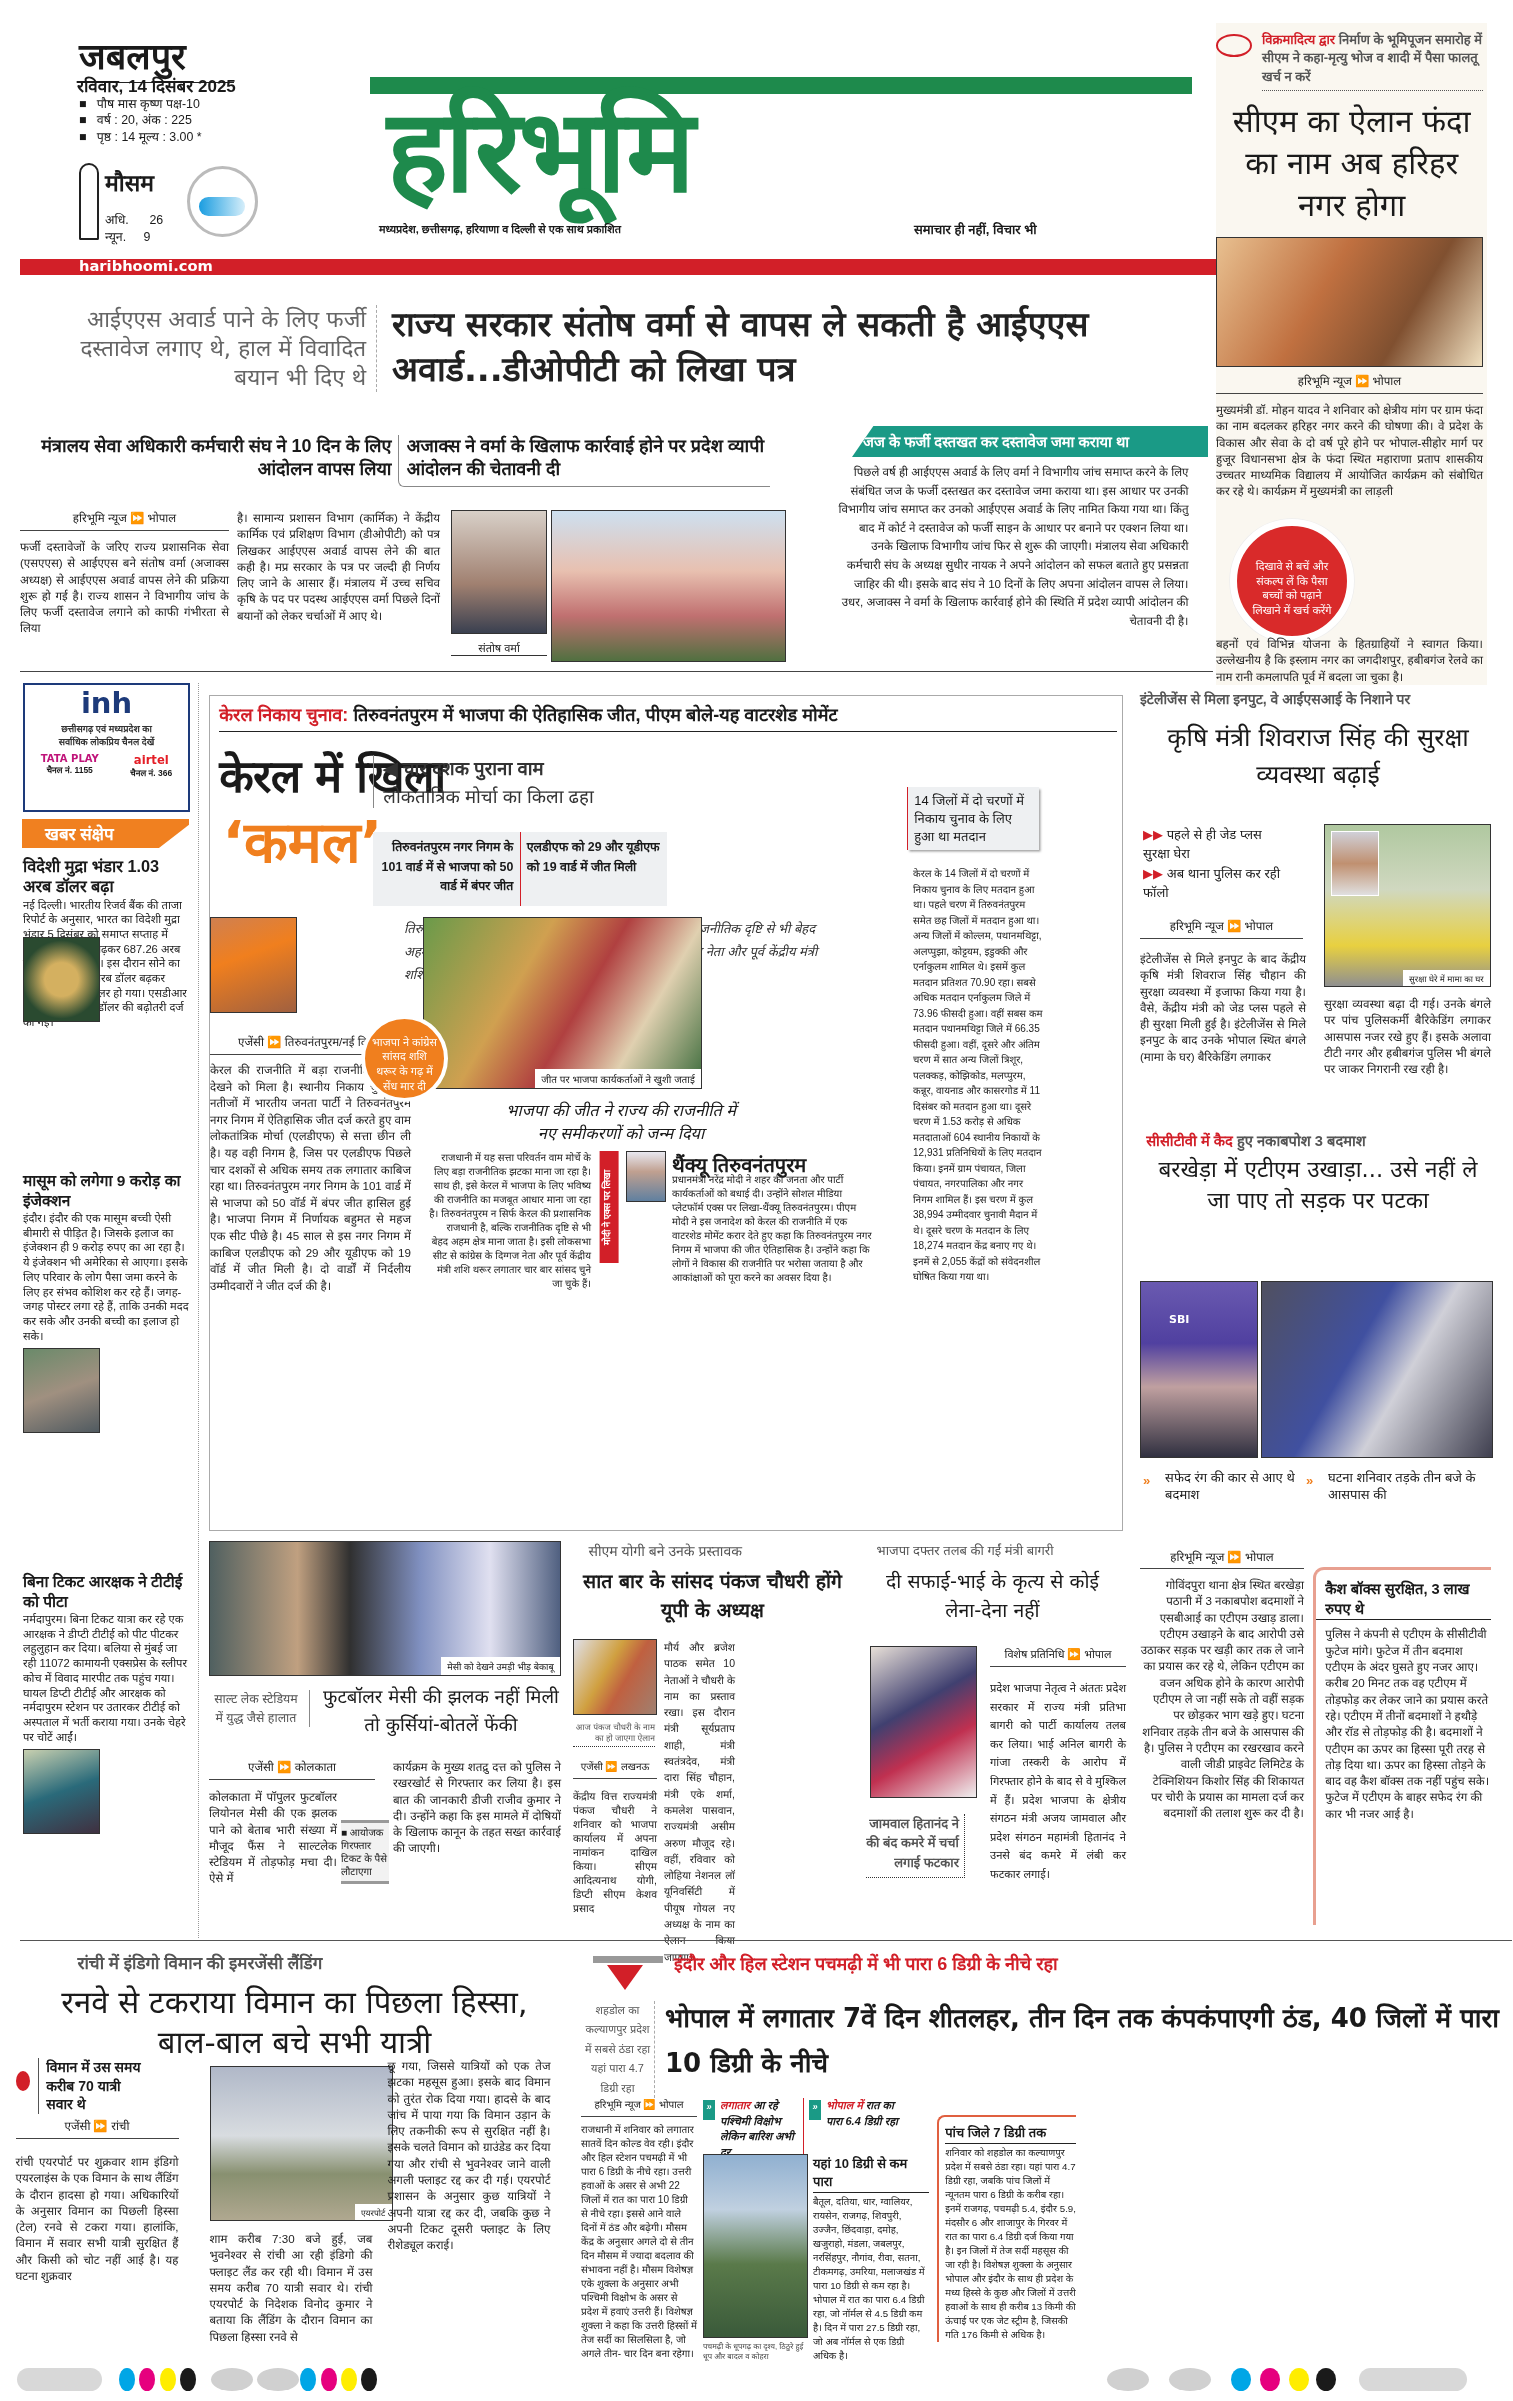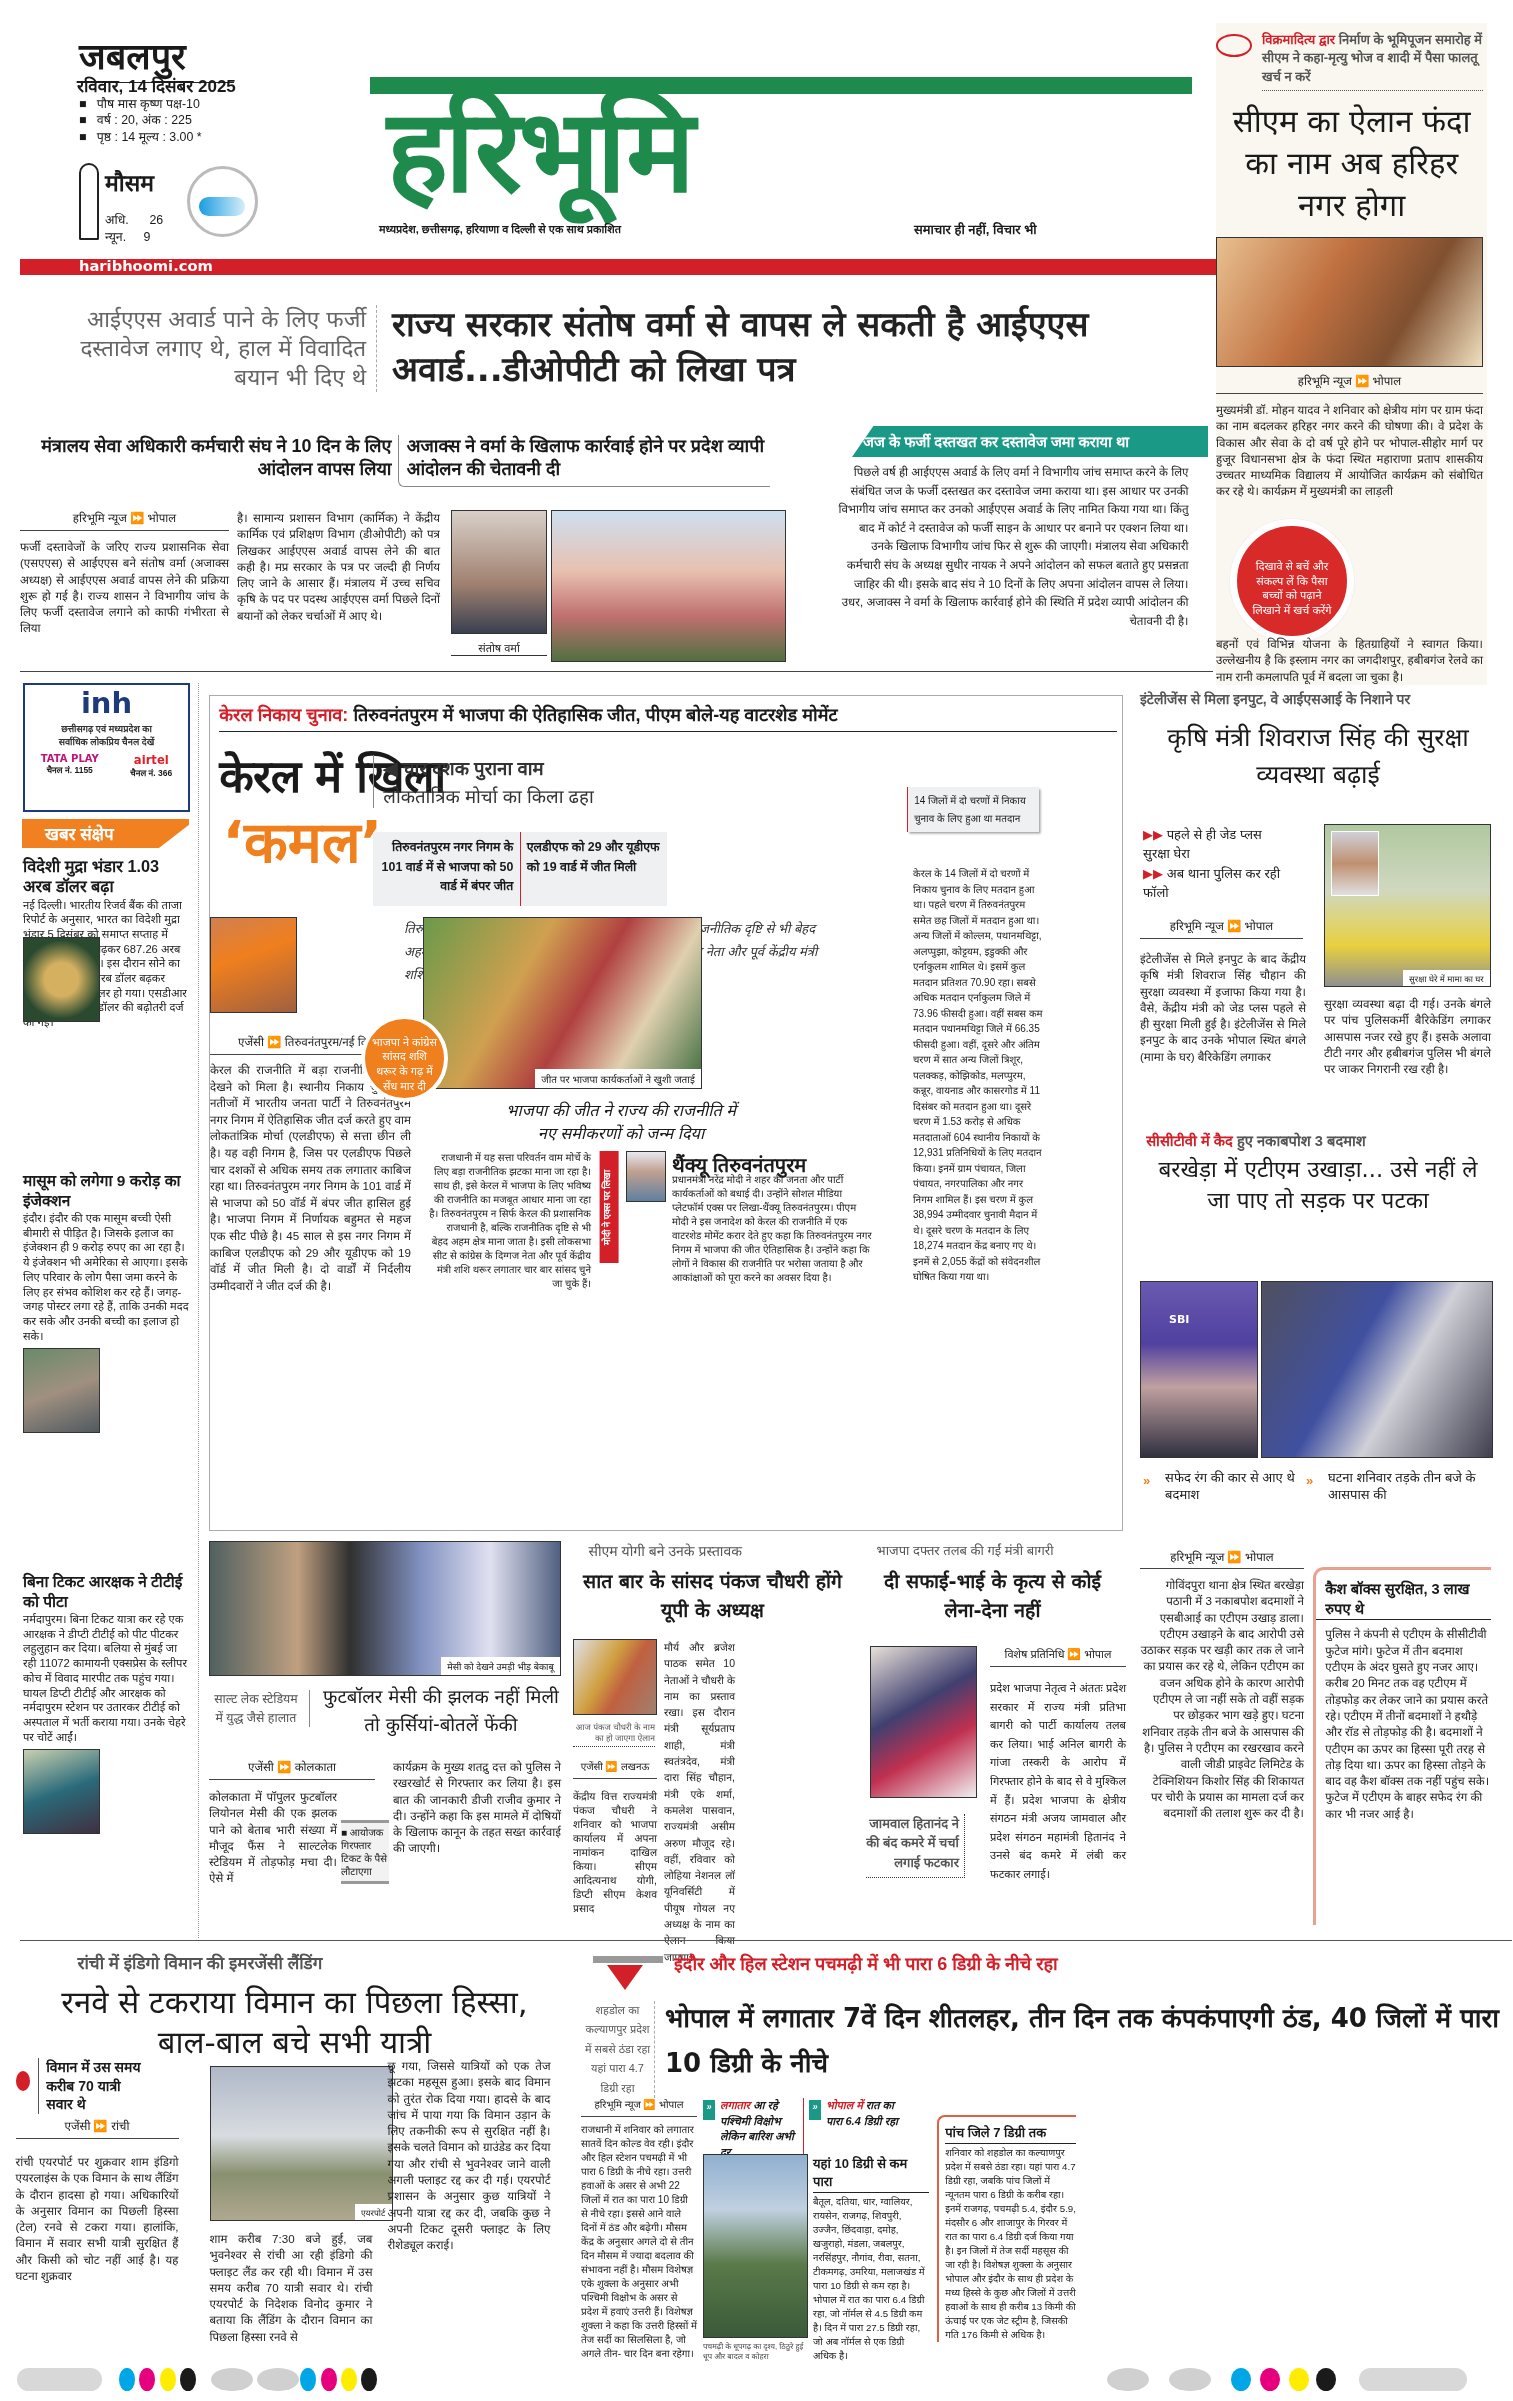--- a/index.html
+++ b/index.html
@@ -130,21 +130,21 @@
   <div class="abs photo" style="left:213px;top:221px;width:279px;height:172px;background:linear-gradient(120deg,#6a9a4a,#d0a050 35%,#b04040 55%,#e0d0b0 75%,#3a6a3a)">
     <div class="cap">जीत पर भाजपा कार्यकर्ताओं ने खुशी जताई</div>
   </div>
   <div class="abs cond" style="left:151px;top:319px;width:87px;height:87px;border-radius:50%;background:#f07f1e;color:#fff;font-size:11px;line-height:14.7px;text-align:center;padding:15.5px 6.2px 0;border:4.6px solid #fff">भाजपा ने कांग्रेस सांसद शशि थरूर के गढ़ में सेंध मार दी</div>
   <div class="abs cond" style="left:287px;top:403px;width:248px;font-size:16.3px;font-style:italic;line-height:23px;text-align:center">भाजपा की जीत ने राज्य की राजनीति में नए समीकरणों को जन्म दिया</div>
   <div class="abs body-txt" style="left:218px;top:455px;width:163px;font-size:10px;line-height:14px;text-align:right">राजधानी में यह सत्ता परिवर्तन वाम मोर्चे के लिए बड़ा राजनीतिक झटका माना जा रहा है। साथ ही, इसे केरल में भाजपा के लिए भविष्य की राजनीति का मजबूत आधार माना जा रहा है। तिरुवनंतपुरम न सिर्फ केरल की प्रशासनिक राजधानी है, बल्कि राजनीतिक दृष्टि से भी बेहद अहम क्षेत्र माना जाता है। इसी लोकसभा सीट से कांग्रेस के दिग्गज नेता और पूर्व केंद्रीय मंत्री शशि थरूर लगातार चार बार सांसद चुने जा चुके हैं।</div>
   <div class="abs cond" style="left:390px;top:455px;width:18.6px;height:112px;background:#d21f28;color:#fff;font-size:9.3px;font-weight:bold;writing-mode:vertical-rl;transform:rotate(180deg);text-align:center;padding:3.1px 0">मोदी ने एक्स पर लिखा</div>
   <div class="abs photo" style="left:416px;top:455px;width:40px;height:51px;background:linear-gradient(180deg,#e8e8f0,#c0a090 40%,#6080a0)"></div>
   <div class="abs cond" style="left:462px;top:455px;font-size:20px;font-weight:bold">थैंक्यू तिरुवनंतपुरम</div>
   <div class="abs body-txt" style="left:462px;top:477px;width:201px;font-size:10px;line-height:14px;text-align:left">प्रधानमंत्री नरेंद्र मोदी ने शहर की जनता और पार्टी कार्यकर्ताओं को बधाई दी। उन्होंने सोशल मीडिया प्लेटफॉर्म एक्स पर लिखा-थैंक्यू तिरुवनंतपुरम। पीएम मोदी ने इस जनादेश को केरल की राजनीति में एक वाटरशेड मोमेंट करार देते हुए कहा कि तिरुवनंतपुरम नगर निगम में भाजपा की जीत ऐतिहासिक है। उन्होंने कहा कि लोगों ने विकास की राजनीति पर भरोसा जताया है और आकांक्षाओं को पूरा करने का अवसर दिया है।</div>
-  <div class="abs cond" style="left:697px;top:91px;width:132px;font-size:10px;line-height:18px;background:#eef0f2;padding:4.6px 6.2px;box-shadow:1.5px 1.5px 2.3px #999;border-left:1.5px solid #d21f28">14 जिलों में दो चरणों में निकाय चुनाव के लिए हुआ था मतदान</div>
+  <div class="abs cond" style="left:697px;top:91px;width:132px;font-size:13px;line-height:18px;background:#eef0f2;padding:4.6px 6.2px;box-shadow:1.5px 1.5px 2.3px #999;border-left:1.5px solid #d21f28">14 जिलों में दो चरणों में निकाय चुनाव के लिए हुआ था मतदान</div>
   <div class="abs body-txt" style="left:703px;top:170px;width:132px;font-size:10px;line-height:15.5px;text-align:left">केरल के 14 जिलों में दो चरणों में निकाय चुनाव के लिए मतदान हुआ था। पहले चरण में तिरुवनंतपुरम समेत छह जिलों में मतदान हुआ था। अन्य जिलों में कोल्लम, पथानमथिट्टा, अलप्पुझा, कोट्टयम, इडुक्की और एर्नाकुलम शामिल थे। इसमें कुल मतदान प्रतिशत 70.90 रहा। सबसे अधिक मतदान एर्नाकुलम जिले में 73.96 फीसदी हुआ। वहीं सबस कम मतदान पथानमथिट्टा जिले में 66.35 फीसदी हुआ। वहीं, दूसरे और अंतिम चरण में सात अन्य जिलों त्रिशूर, पलक्कड़, कोझिकोड, मलप्पुरम, कन्नूर, वायनाड और कासरगोड में 11 दिसंबर को मतदान हुआ था। दूसरे चरण में 1.53 करोड़ से अधिक मतदाताओं 604 स्थानीय निकायों के 12,931 प्रतिनिधियों के लिए मतदान किया। इनमें ग्राम पंचायत, जिला पंचायत, नगरपालिका और नगर निगम शामिल हैं। इस चरण में कुल 38,994 उम्मीदवार चुनावी मैदान में थे। दूसरे चरण के मतदान के लिए 18,274 मतदान केंद्र बनाए गए थे। इनमें से 2,055 केंद्रों को संवेदनशील घोषित किया गया था।</div>
 </div>
 
 <div class="abs" style="left:1140px;top:686px;width:372px;height:434px">
   <div class="abs cond" style="left:0;top:3.1px;font-size:14px;font-weight:bold;color:#555">इंटेलीजेंस से मिला इनपुट, वे आईएसआई के निशाने पर</div>
   <div class="abs sans" style="left:15.5px;top:33px;width:325px;font-size:25px;line-height:37px;text-align:center">कृषि मंत्री शिवराज सिंह की सुरक्षा व्यवस्था बढ़ाई</div>
   <div class="abs cond" style="left:3.1px;top:139px;width:147px;font-size:13px;line-height:19.4px">
     <div><span class="arr">▶▶</span> <span>पहले से ही जेड प्लस सुरक्षा घेरा</span></div>
     <div><span class="arr">▶▶</span> <span>अब थाना पुलिस कर रही फॉलो</span></div>
   </div>
@@ -199,21 +199,21 @@
   <div class="abs sans" style="left:0;top:26px;width:279px;font-size:19.4px;font-weight:bold;line-height:29px;text-align:center">सात बार के सांसद पंकज चौधरी होंगे यूपी के अध्यक्ष</div>
   <div class="abs photo" style="left:0;top:98px;width:84px;height:76px;background:linear-gradient(120deg,#e0e0e8,#d0a040 40%,#c06040 60%,#a08070)"></div>
   <div class="abs cond" style="left:0;top:180px;width:82px;font-size:8.5px;color:#555;text-align:right;border-bottom:0.8px dotted #333;padding-bottom:3.1px">आज पंकज चौधरी के नाम का हो जाएगा ऐलान</div>
   <div class="abs dateline" style="left:0;top:218px;width:84px;font-size:10px">एजेंसी ⏩ लखनऊ</div>
   <div class="abs body-txt" style="left:0;top:248px;width:84px;font-size:10.5px;line-height:14px">केंद्रीय वित्त राज्यमंत्री पंकज चौधरी ने शनिवार को भाजपा कार्यालय में अपना नामांकन दाखिल किया। सीएम आदित्यनाथ योगी, डिप्टी सीएम केशव प्रसाद</div>
   <div class="abs body-txt" style="left:91px;top:98px;width:71px;font-size:10.5px;line-height:16.3px">मौर्य और ब्रजेश पाठक समेत 10 नेताओं ने चौधरी के नाम का प्रस्ताव रखा। इस दौरान मंत्री सूर्यप्रताप शाही, मंत्री स्वतंत्रदेव, मंत्री दारा सिंह चौहान, मंत्री एके शर्मा, कमलेश पासवान, राज्यमंत्री असीम अरुण मौजूद रहे। वहीं, रविवार को लोहिया नेशनल लॉ यूनिवर्सिटी में पीयूष गोयल नए अध्यक्ष के नाम का ऐलान किया जाएगा।</div>
 </div>
 
 <div class="abs" style="left:861px;top:1541px;width:267px;height:387px">
   <div class="abs cond" style="left:15.5px;top:0;font-size:13px;color:#555">भाजपा दफ्तर तलब की गईं मंत्री बागरी</div>
-  <div class="abs sans" style="left:15.5px;top:26px;width:232px;font-size:19.4px;font-weight:bold;line-height:29px;text-align:center">दी सफाई-भाई के कृत्य से कोई लेना-देना नहीं</div>
+  <div class="abs sans" style="left:15.5px;top:26px;width:232px;font-size:19.4px;font-weight:normal;line-height:29px;text-align:center">दी सफाई-भाई के कृत्य से कोई लेना-देना नहीं</div>
   <div class="abs photo" style="left:9.3px;top:105px;width:107px;height:152px;background:linear-gradient(150deg,#e8e0d8,#404070 40%,#c03050 65%,#f0f0f0)"></div>
   <div class="abs cond" style="left:4.6px;top:273px;width:99px;font-size:13px;font-weight:bold;color:#555;line-height:19.4px;text-align:right;border-bottom:0.8px dotted #333;border-right:0.8px dotted #333;padding-right:4.6px;padding-bottom:4.6px">जामवाल हितानंद ने की बंद कमरे में चर्चा लगाई फटकार</div>
   <div class="abs dateline" style="left:129px;top:105px;width:136px;font-size:11px">विशेष प्रतिनिधि ⏩ भोपाल</div>
   <div class="abs body-txt" style="left:129px;top:138px;width:136px;font-size:11.2px;line-height:18.6px">प्रदेश भाजपा नेतृत्व ने अंततः प्रदेश सरकार में राज्य मंत्री प्रतिभा बागरी को पार्टी कार्यालय तलब कर लिया। भाई अनिल बागरी के गांजा तस्करी के आरोप में गिरफ्तार होने के बाद से वे मुश्किल में हैं। प्रदेश भाजपा के क्षेत्रीय संगठन मंत्री अजय जामवाल और प्रदेश संगठन महामंत्री हितानंद ने उनसे बंद कमरे में लंबी कर फटकार लगाई।</div>
 </div>
 
 <div class="abs" style="left:20px;top:1940px;width:1492px;border-top:1.5px solid #555"></div>
 
 <div class="abs" style="left:15.5px;top:1951px;width:550px;height:418px">
   <div class="abs cond" style="left:62px;top:0;font-size:17px;font-weight:bold;color:#555">रांची में इंडिगो विमान की इमरजेंसी लैंडिंग</div>

